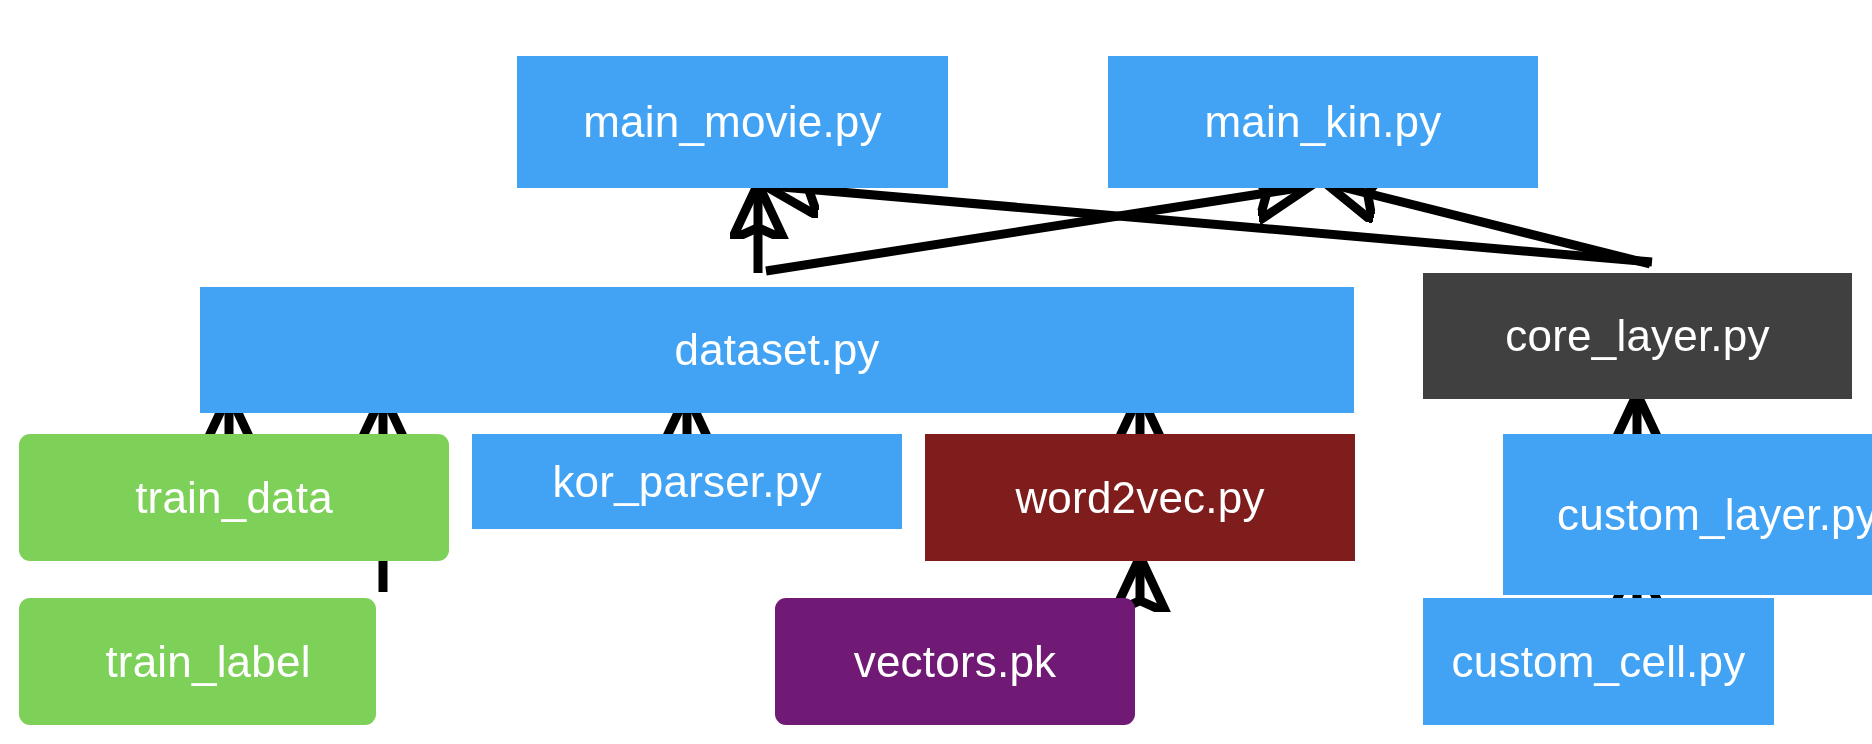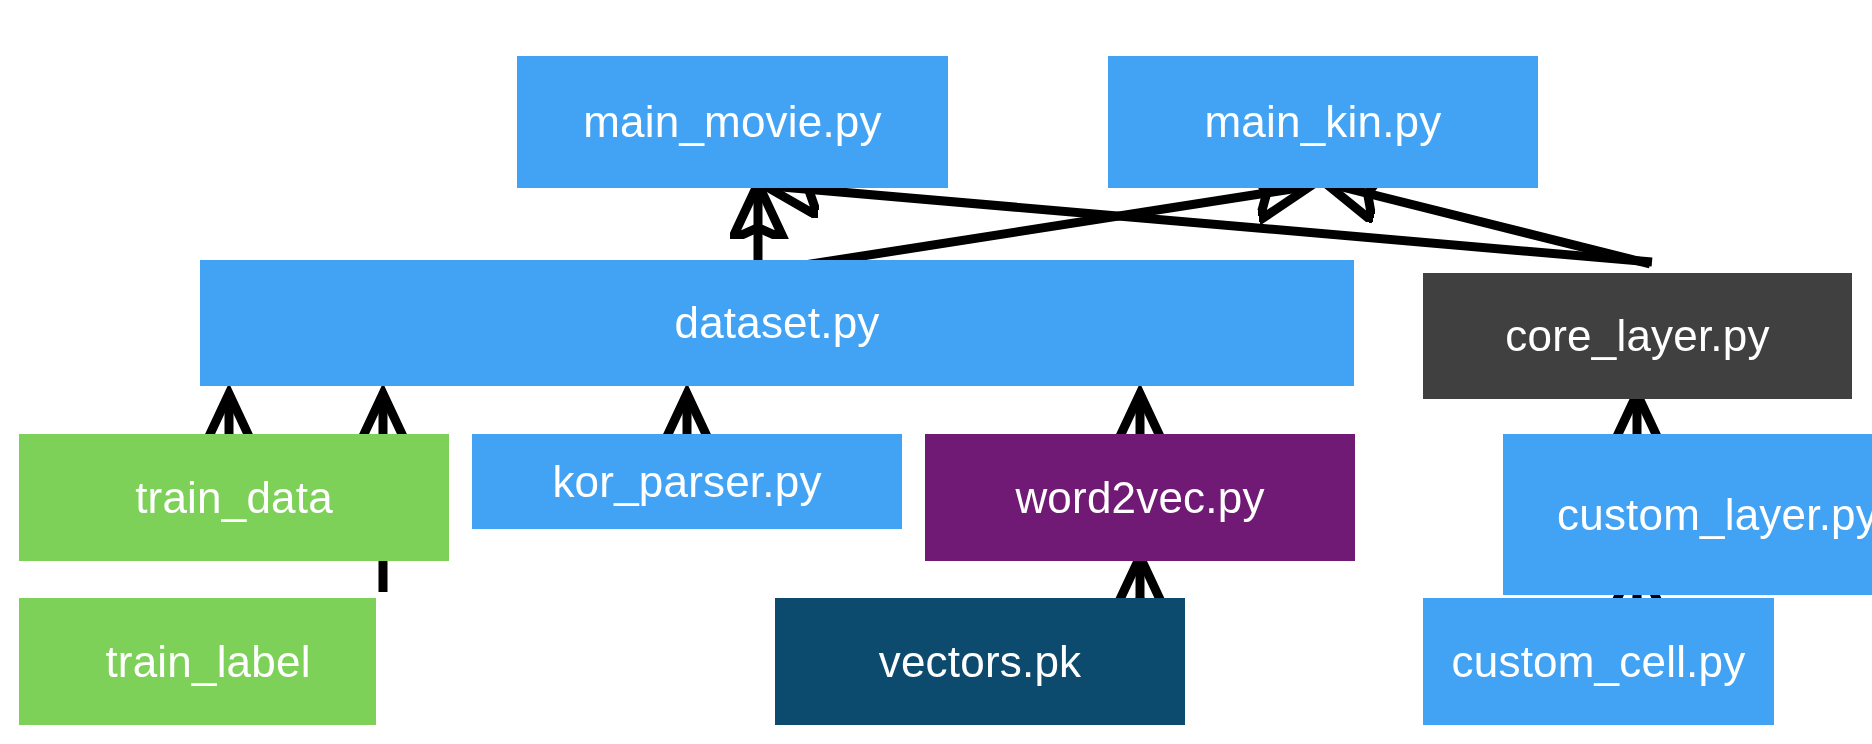--- a/index.html
+++ b/index.html
@@ -22,21 +22,21 @@
     justify-content: center;
     color: #ffffff;
     font-size: 44px;
     font-weight: 400;
     letter-spacing: 0.2px;
     line-height: 1;
     box-sizing: border-box;
     user-select: none;
   }
   .node.blue  { background: #42a3f5; }
-  .node.green { background: #7ed158; }
+  .node.green { background: #7ed158; border-radius: 11px; }
   #edges {
     position: absolute;
     left: 0;
     top: 0;
     width: 1872px;
     height: 744px;
     pointer-events: none;
     overflow: visible;
   }
   #edges line, #edges polyline, #edges path {
@@ -70,42 +70,42 @@
       </g>
   </svg>
 
   <div id="node-layer">
       <div class="node blue" style="left: 517px; top: 56px; width: 431px; height: 132px; background: rgb(66, 163, 245);">
         <span>main_movie.py</span>
       </div>
       <div class="node blue" style="left: 1108px; top: 56px; width: 430px; height: 132px; background: rgb(66, 163, 245);">
         <span>main_kin.py</span>
       </div>
-      <div class="node blue" style="left: 200px; top: 260px; width: 1154px; height: 126px; background: rgb(66, 163, 245);">
+      <div class="node blue" style="left: 200px; top: 287px; width: 1154px; height: 126px; background: rgb(66, 163, 245);">
         <span>dataset.py</span>
       </div>
       <div class="node blue" style="left: 1423px; top: 273px; width: 429px; height: 126px; background: #404040;">
         <span>core_layer.py</span>
       </div>
       <div class="node green" style="left: 19px; top: 434px; width: 430px; height: 127px; background: rgb(126, 209, 88);">
         <span>train_data</span>
       </div>
       <div class="node blue" style="left: 472px; top: 434px; width: 430px; height: 95px; background: rgb(66, 163, 245);">
         <span>kor_parser.py</span>
       </div>
-      <div class="node blue" style="left: 925px; top: 434px; width: 430px; height: 127px; background: #701a75;">
+      <div class="node blue" style="left: 925px; top: 434px; width: 430px; height: 127px; background: #7f1d1d;">
         <span>word2vec.py</span>
       </div>
       <div class="node blue" style="left: 1503px; top: 434px; width: 429px; height: 161px; background: rgb(66, 163, 245);">
         <span>custom_layer.py</span>
       </div>
       <div class="node green" style="left: 19px; top: 598px; width: 357px; height: 127px; background: rgb(126, 209, 88); padding-left: 21px;">
         <span>train_label</span>
       </div>
-      <div class="node green" style="left: 775px; top: 598px; width: 410px; height: 127px; background: #0c4a6e;">
+      <div class="node green" style="left: 775px; top: 598px; width: 360px; height: 127px; background: #701a75;">
         <span>vectors.pk</span>
       </div>
       <div class="node blue" style="left: 1423px; top: 598px; width: 351px; height: 127px; background: rgb(66, 163, 245);">
         <span>custom_cell.py</span>
       </div>
     </div>
 
 </div>
 
 </body></html>

